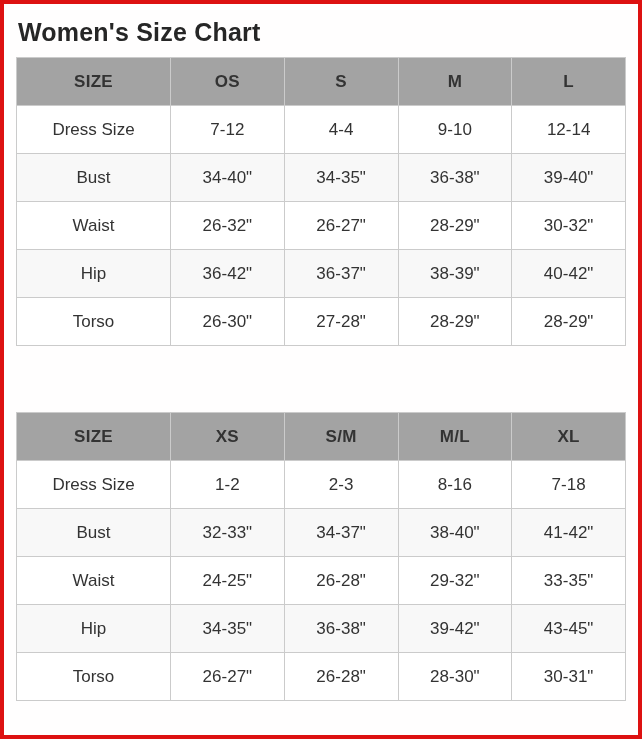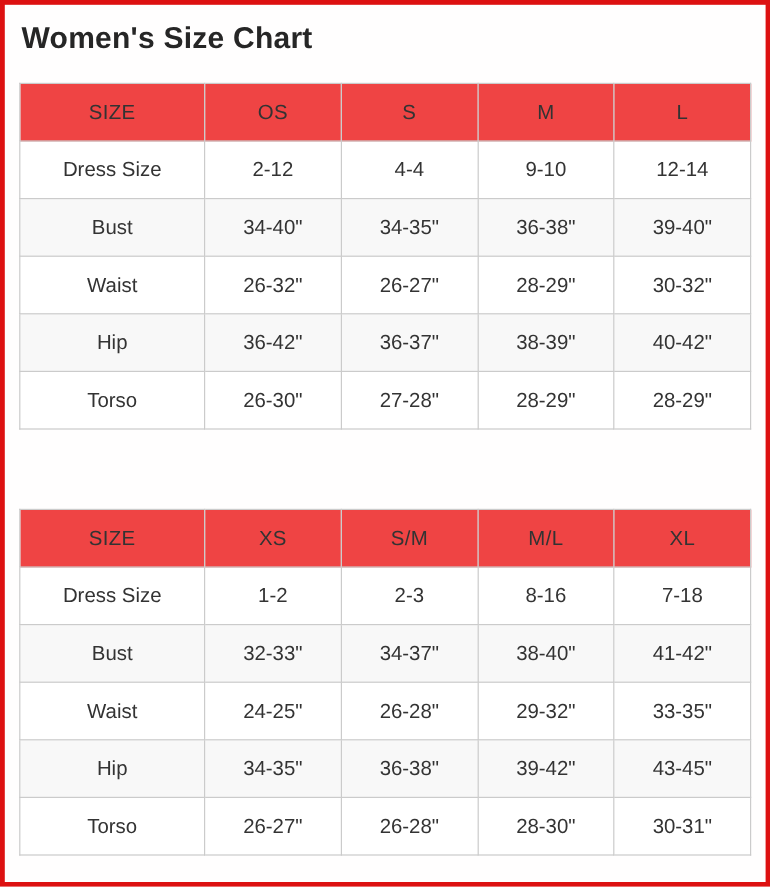--- a/index.html
+++ b/index.html
@@ -9,21 +9,21 @@
     width: 642px;
     height: 739px;
     box-sizing: border-box;
     border: 4px solid #dd1111;
     background: #fffefe;
     padding: 13px 12px 0 12px;
     overflow: hidden;
   }
 
   .page-title {
-    margin: 0 0 22px 2px;
+    margin: 0 0 10px 2px;
     font-size: 25px;
     line-height: 30px;
     font-weight: 700;
     letter-spacing: 0.2px;
     color: #262626;
   }
 
   table.size-table {
     width: 610px;
     border-collapse: collapse;
@@ -40,22 +40,23 @@
     height: 47px;
     padding: 0;
     text-align: center;
     vertical-align: middle;
     font-size: 17px;
     color: #333333;
     font-weight: 400;
   }
 
   table.size-table thead th {
-    background: #ef4444;
+    background: #a3a3a3;
     letter-spacing: 0.3px;
+    font-weight: bold;
   }
 
   table.size-table tbody tr:nth-child(even) td { background: #f8f8f8; }
   table.size-table tbody tr:nth-child(odd) td { background: #ffffff; }
 </style>
 </head>
 <body>
 
 <div class="page">
 
@@ -74,21 +75,21 @@
         <th>SIZE</th>
         <th>OS</th>
         <th>S</th>
         <th>M</th>
         <th>L</th>
       </tr>
     </thead>
     <tbody>
       <tr>
         <td>Dress Size</td>
-        <td>2-12</td>
+        <td>7-12</td>
         <td>4-4</td>
         <td>9-10</td>
         <td>12-14</td>
       </tr>
       <tr>
         <td>Bust</td>
         <td>34-40"</td>
         <td>34-35"</td>
         <td>36-38"</td>
         <td>39-40"</td>

